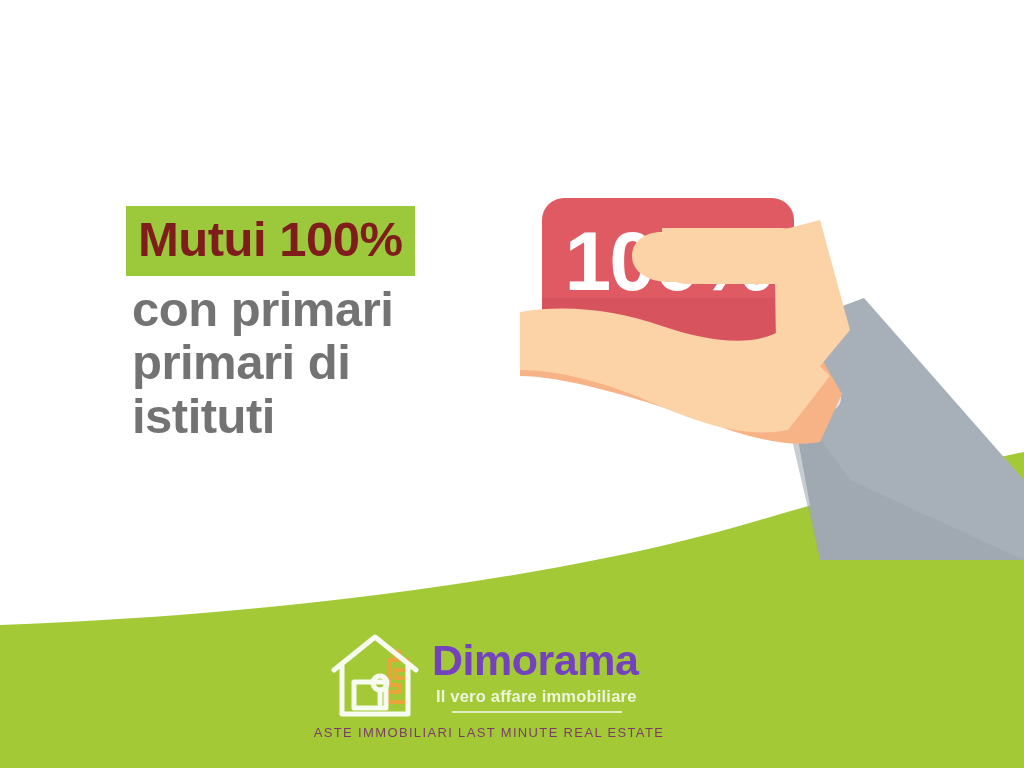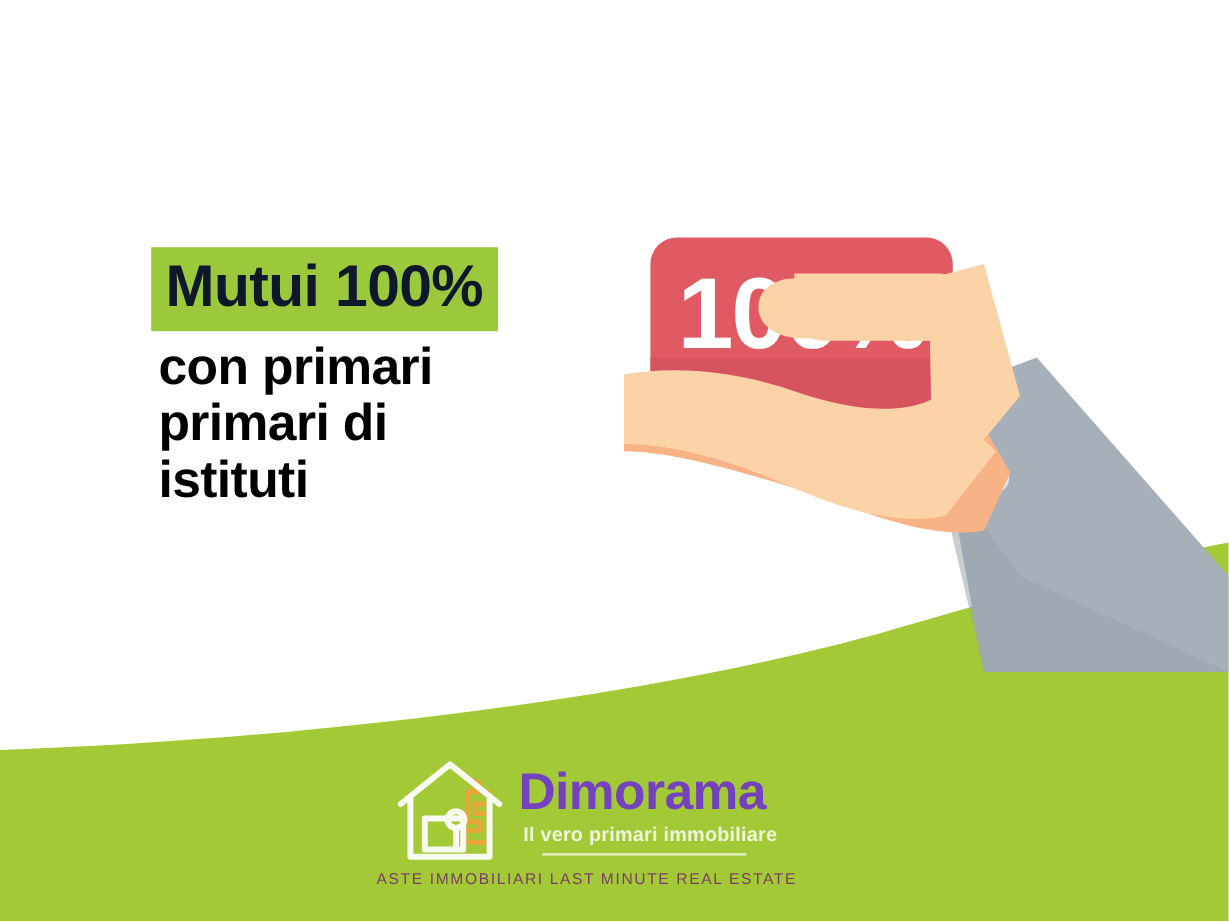--- a/index.html
+++ b/index.html
@@ -50,32 +50,32 @@
   }
 
   .headline-hl-row {
     display: block;
     margin: 0 0 4px 0;
   }
 
   .headline-hl {
     display: inline-block;
     background: #9cc93b;
-    color: #0f172a;
+    color: #7f1d1d;
     font-size: 49px;
     font-weight: bold;
     line-height: 1.0;
     letter-spacing: -0.5px;
     padding: 9px 12px 12px 12px;
     white-space: nowrap;
   }
 
   .headline-rest {
-    color: #000000;
-    font-size: 43px;
+    color: #737373;
+    font-size: 49px;
     font-weight: bold;
     line-height: 1.09;
     letter-spacing: -0.5px;
     margin: 0;
     padding: 3px 0 0 6px;
   }
   .headline-rest .ln {
     display: block;
     white-space: nowrap;
   }
@@ -215,20 +215,20 @@
 
       <path d="M6,38 L47,5 L88,38 M14,34 L14,82 L80,82 L80,34" fill="none" stroke="#ffffff" stroke-width="5" stroke-linecap="round" stroke-linejoin="round"></path>
 
       <path d="M26,50 L58,50 L58,76 L26,76 Z" fill="none" stroke="#ffffff" stroke-width="5" stroke-linejoin="round"></path>
       <path d="M52,44 a7,7 0 1 1 -0.1,0" fill="none" stroke="#ffffff" stroke-width="5"></path>
       <path d="M52,58 L52,72" fill="none" stroke="#ffffff" stroke-width="5" stroke-linecap="round"></path>
     </svg>
 
     <div class="logo-word">Dimorama</div>
 
-    <div class="logo-tagline">Il vero primari immobiliare</div>
+    <div class="logo-tagline">Il vero affare immobiliare</div>
 
     <div class="logo-rule"></div>
 
     <div class="logo-strap">ASTE IMMOBILIARI  LAST MINUTE  REAL ESTATE</div>
   </div>
 
 </div>
 
 </body></html>

